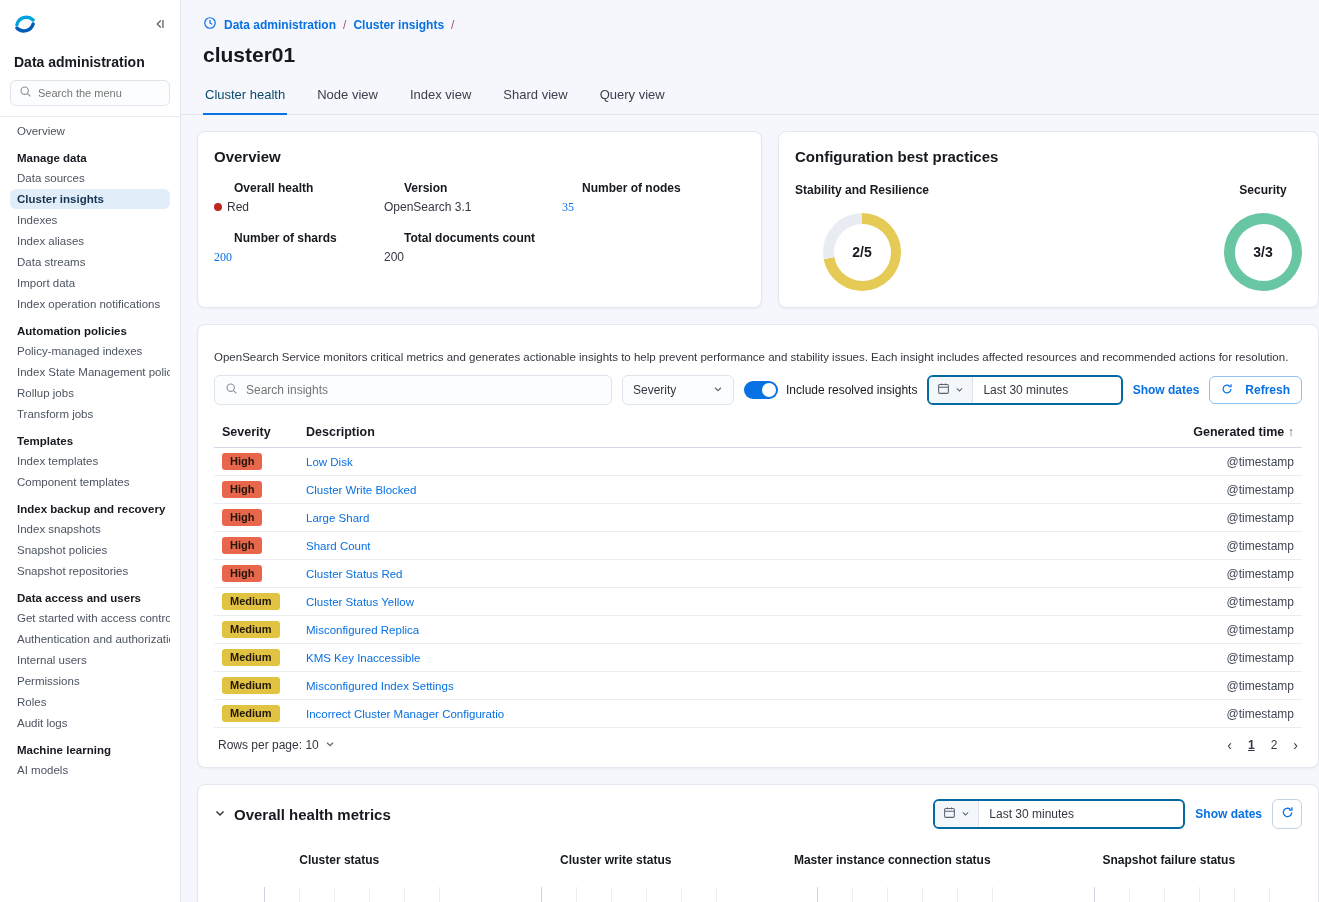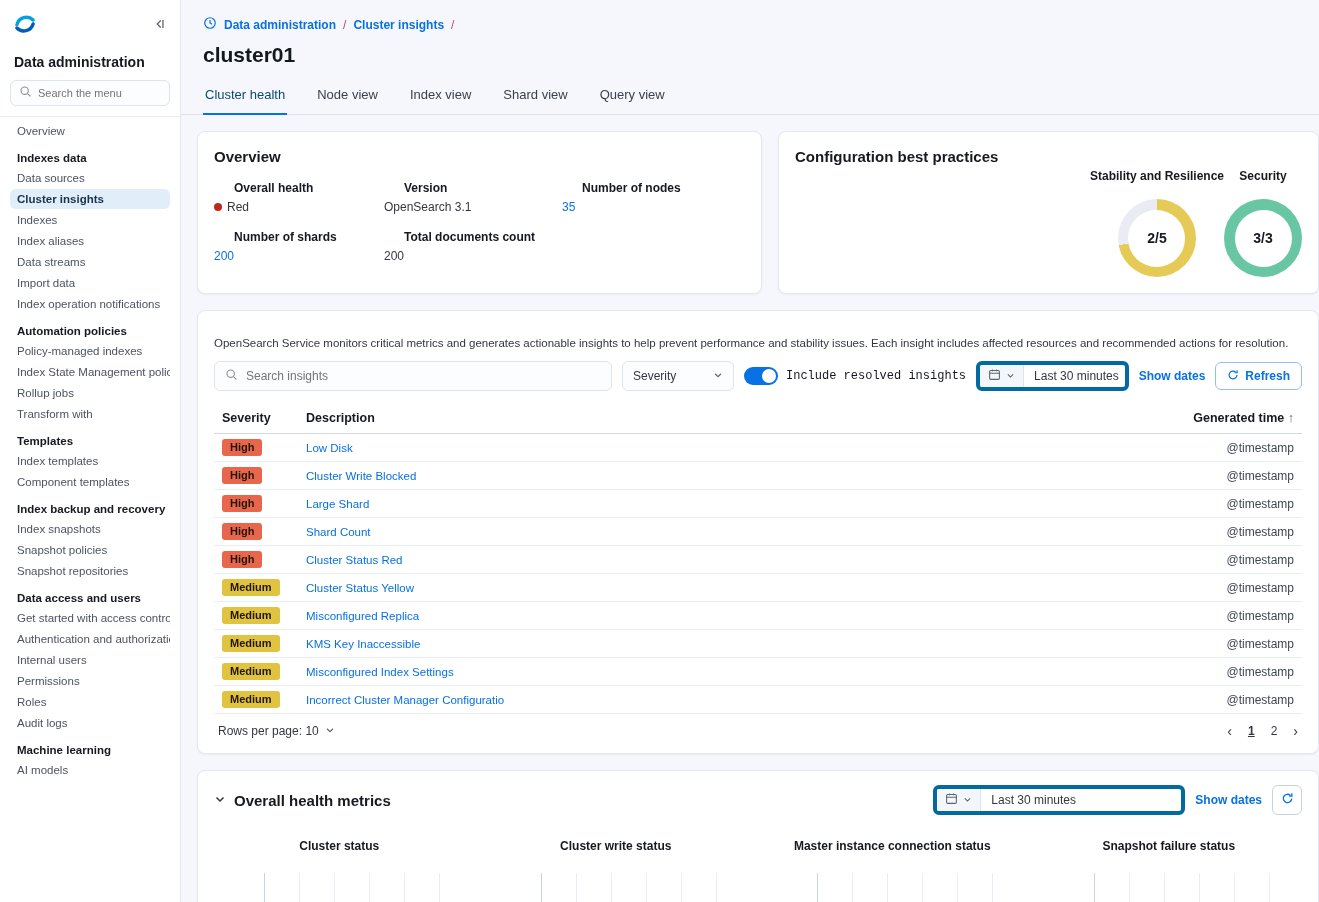--- a/index.html
+++ b/index.html
@@ -38,48 +38,48 @@
   .panel { background:#fff; border:1px solid #e3e7f0; border-radius:8px; box-shadow:0 1px 2px rgba(20,30,60,.05); }
   .panel-title { font-size:15px; font-weight:700; color:#16191f; }
 
   .row1 { display:grid; grid-template-columns:565px 1fr; gap:16px; }
 
   
   .overview-panel { padding:16px; }
   .fields-grid { display:grid; grid-template-columns:170px 178px 1fr; gap:16px 0; margin-top:16px; }
   .field-label { font-weight:700; font-size:12px; color:#16191f; margin-bottom:5px;margin-left:20px; }
   .field-value { font-size:12px; color:#343741; display:flex; align-items:center; gap:5px; }
-  .field-value.link { color:#0871e3; cursor:pointer; }
+  .field-value.link { color:#0871e3; cursor:pointer;font-family:Liberation Serif, serif; }
   .dot { display:inline-block; width:8px; height:8px; border-radius:50%; }
 
   
   .bp-panel { padding:16px; }
-  .gauges { display:flex; justify-content:flex-end; margin-top:4px; }
+  .gauges { display:flex; justify-content:space-between; margin-top:18px; }
   .gauge { display:flex; flex-direction:column; align-items:center; gap:16px; }
   .gauge-label { font-weight:700; font-size:12px; color:#16191f; }
   .donut { width:78px; height:78px; border-radius:50%; display:flex; align-items:center; justify-content:center; }
   .donut-hole { width:57px; height:57px; background:#fff; border-radius:50%; display:flex; align-items:center; justify-content:center; font-weight:700; font-size:14px; color:#16191f; }
 
   
   .insights-panel { padding:16px 16px 6px; }
   .insights-desc { font-size:11.5px; color:#343741; margin-top:10px; white-space:nowrap; overflow:hidden; }
   .controls { display:flex; align-items:center; margin-top:12px; gap:10px; }
   .search-box { flex:0 0 398px; display:flex; align-items:center; gap:8px; border:1px solid #dfe3ec; background:#fcfdfe; border-radius:6px; height:30px; padding:0 10px; }
   .search-box input { border:none; outline:none; flex:1; font-size:12px; font-family:inherit; background:transparent; color:#333; }
   .select { width:112px; height:30px; display:flex; align-items:center; justify-content:space-between; padding:0 10px; border:1px solid #dfe3ec; border-radius:6px; background:#fcfdfe; cursor:pointer; color:#343741; }
-  .toggle-wrap { display:flex; align-items:center; gap:8px; white-space:nowrap;font-family:Liberation Mono, monospace; }
+  .toggle-wrap { display:flex; align-items:center; gap:8px; white-space:nowrap; }
   .toggle { width:34px; height:18px; border-radius:9px; background:#0871e3; position:relative; cursor:pointer; flex:none; }
   .toggle .knob { position:absolute; top:2px; right:2px; width:14px; height:14px; border-radius:50%; background:#fff; }
   .toggle-label { font-size:12px; color:#16191f; }
-  .date-group { display:flex; align-items:center; height:30px; border:4px solid #0369a1; border-radius:6px; background:#fff; overflow:hidden; }
+  .date-group { display:flex; align-items:center; height:30px; border:2px solid #0369a1; border-radius:6px; background:#fff; overflow:hidden; }
   .date-group.grow { flex:1; }
   .cal-btn { display:flex; align-items:center; gap:5px; padding:0 8px; height:100%; background:#f3f6fa; border-right:1px solid #dfe3ec; cursor:pointer; }
   .date-value { padding:0 10px; font-size:12px; color:#343741; white-space:nowrap; }
   .show-dates { color:#0871e3; font-weight:600; font-size:12px; text-decoration:none; white-space:nowrap; cursor:pointer; }
-  .refresh-btn { display:flex; align-items:center; gap:6px; height:28px; padding:0 11px; border:1px solid #8fc0ef; border-radius:6px; background:#fff; color:#0871e3; font-weight:700; font-size:12px; font-family:inherit; cursor:pointer; white-space:nowrap; }
+  .refresh-btn { display:flex; align-items:center; gap:12px; height:28px; padding:0 11px; border:1px solid #8fc0ef; border-radius:6px; background:#fff; color:#0871e3; font-weight:700; font-size:12px; font-family:inherit; cursor:pointer; white-space:nowrap; }
   .refresh-icon-btn { width:30px; height:30px; display:flex; align-items:center; justify-content:center; border:1px solid #c7d3e4; border-radius:6px; background:#fff; cursor:pointer; }
 
   table.insights { width:100%; border-collapse:collapse; margin-top:12px; }
   table.insights th { text-align:left; font-size:12.5px; font-weight:700; color:#16191f; padding:8px 8px; border-bottom:1px solid #d3dae6; }
   table.insights th.col-time { text-align:right; }
   table.insights th.col-sev { width:84px; }
   table.insights th.col-time { width:150px; }
   table.insights td { padding:5px 8px; border-bottom:1px solid #e9edf4; font-size:12px; vertical-align:middle; }
   .badge { display:inline-block; padding:2px 8px 3px; border-radius:3px; font-size:11px; font-weight:700; color:#24170a; }
   .desc-link { color:#0871e3; text-decoration:none; font-size:11.5px; cursor:pointer; }
@@ -129,33 +129,33 @@
         <svg width="13" height="13" viewBox="0 0 16 16">
           <circle cx="7" cy="7" r="4.5" fill="none" stroke="#8b919e" stroke-width="1.4"></circle>
           <line x1="10.5" y1="10.5" x2="14" y2="14" stroke="#8b919e" stroke-width="1.4"></line>
         </svg>
       </span>
       <input placeholder="Search the menu" style="">
     </div>
     <hr>
     <nav id="sidebar-nav">
         <div class="nav-item">Overview</div>
-        <div class="nav-header">Indexes data</div>
+        <div class="nav-header">Manage data</div>
         <div class="nav-item">Data sources</div>
         <div class="nav-item active">Cluster insights</div>
         <div class="nav-item">Indexes</div>
         <div class="nav-item">Index aliases</div>
         <div class="nav-item">Data streams</div>
         <div class="nav-item">Import data</div>
         <div class="nav-item">Index operation notifications</div>
         <div class="nav-header">Automation policies</div>
         <div class="nav-item">Policy-managed indexes</div>
         <div class="nav-item">Index State Management policies</div>
         <div class="nav-item">Rollup jobs</div>
-        <div class="nav-item">Transform with</div>
+        <div class="nav-item">Transform jobs</div>
         <div class="nav-header">Templates</div>
         <div class="nav-item">Index templates</div>
         <div class="nav-item">Component templates</div>
         <div class="nav-header">Index backup and recovery</div>
         <div class="nav-item">Index snapshots</div>
         <div class="nav-item">Snapshot policies</div>
         <div class="nav-item">Snapshot repositories</div>
         <div class="nav-header">Data access and users</div>
         <div class="nav-item">Get started with access control</div>
         <div class="nav-item">Authentication and authorization</div>

